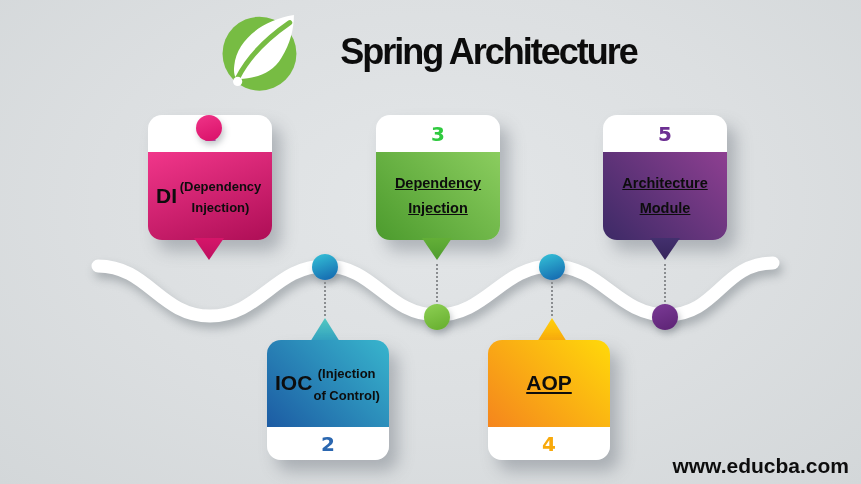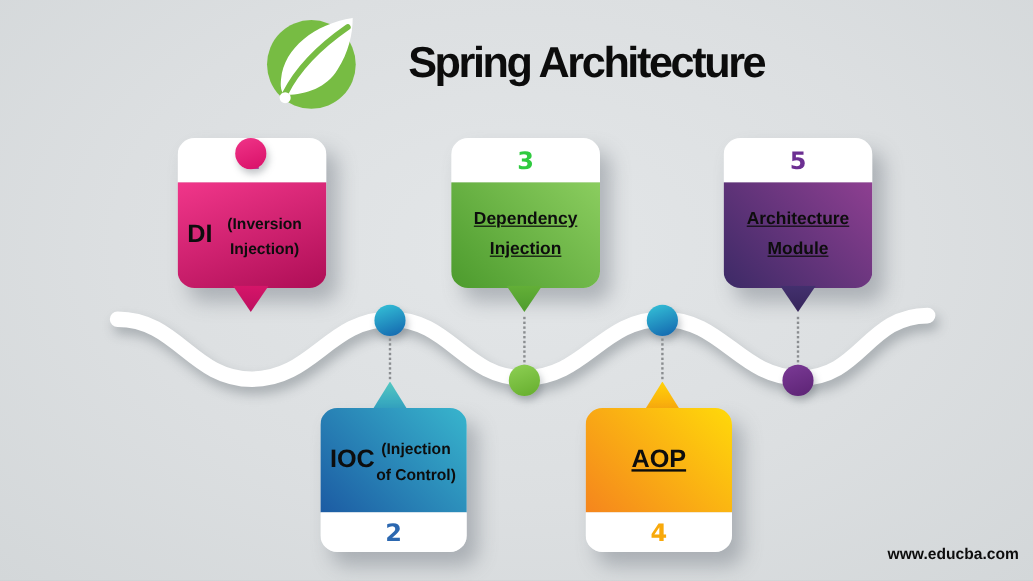--- a/index.html
+++ b/index.html
@@ -55,21 +55,21 @@
   #g2 .connector{left:57px;} #g4 .connector{left:63px;}
   
   .dot{position:absolute;width:26px;height:26px;border-radius:50%;
     background:linear-gradient(160deg,var(--d1),var(--d2));
     box-shadow:2px 4px 6px rgba(100,108,116,.38);}
   .top .dot{top:189px;}
   .bottom .dot{top:0;}
   #g1 .dot{left:48px;} #g3 .dot{left:48px;} #g5 .dot{left:49px;}
   #g2 .dot{left:45px;} #g4 .dot{left:51px;}
   
-  .site{position:absolute;right:12px;top:454px;font-size:13px;font-weight:bold;color:#0d0d0d;}
+  .site{position:absolute;right:12px;top:454px;font-size:21px;font-weight:bold;color:#0d0d0d;}
 </style>
 </head>
 <body>
 
 <div class="canvas">
 
   <div class="header">
     <svg class="logo" viewBox="0 0 100 100" aria-hidden="true">
       <circle cx="47" cy="52" r="44" fill="#77bc43"></circle>
       <path d="M88 6 C 50 12 20 36 17 66 C 16 74 17 79 20 82 C 38 83 62 76 73 57 C 84 40 88 22 88 6 Z" fill="#ffffff"></path>
@@ -83,21 +83,21 @@
     <path d="M 98 266 C 148 266 160 316 210 316 S 275 266 325 266 S 387 315 437 315 S 502 266 552 266 S 617 315 667 315 S 723 263 773 263"></path>
   </svg>
 
   <div class="group" id="g1" style="--num: #bd3fae; --g1: #f1368a; --g2: #ae0e56; --p1: #d61569; --p2: #bd1060; --d1: #f03488; --d2: #d81068;">
     <div class="card top">
       <div class="card-head">
         <span class="num">1</span>
       </div>
       <div class="card-body">
         <div class="card-title">DI</div>
-        <div class="card-subtitle">(Inversion Injection)</div>
+        <div class="card-subtitle">(Dependency Injection)</div>
       </div>
     </div>
     <div class="pointer down"></div>
     <div class="connector top connector1"></div>
     <div class="dot"></div>
   </div>
 
   <div class="group bottom" id="g2" style="--num: #2b67b0; --g1: #38b5cd; --g2: #1c5ba3; --p1: #54c8c1; --p2: #2f9fc0; --d1: #35c3d8; --d2: #1263ad;">
     <div class="dot"></div>
     <div class="connector"></div>

